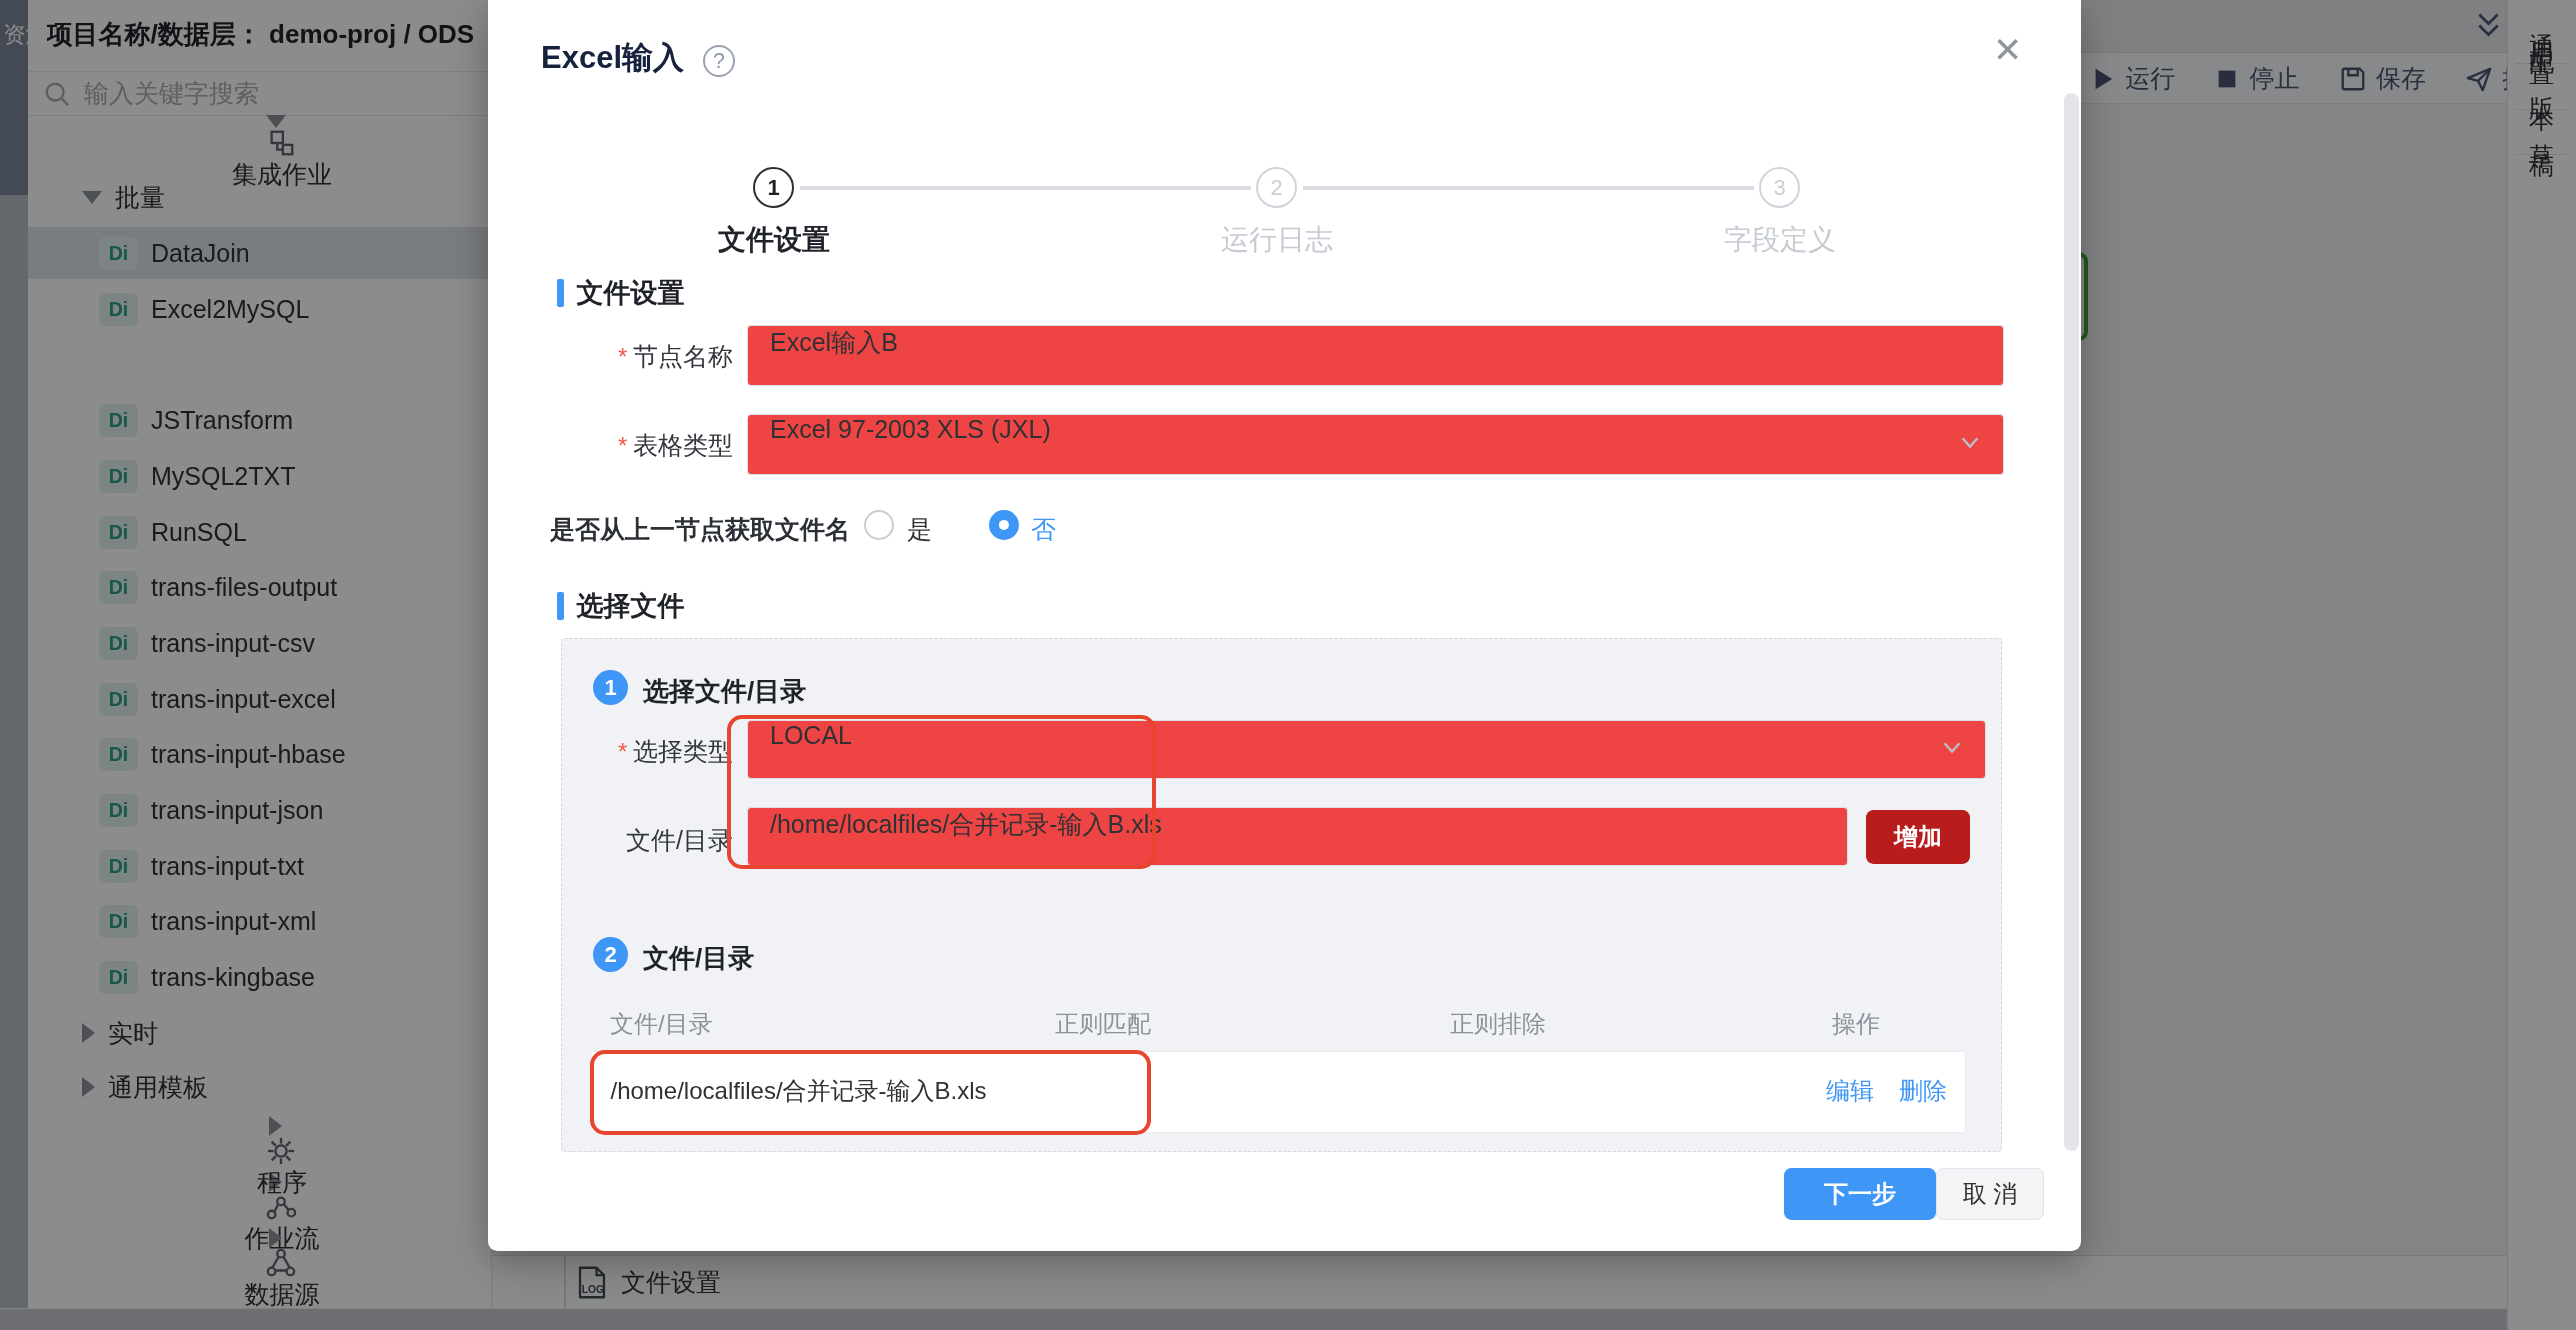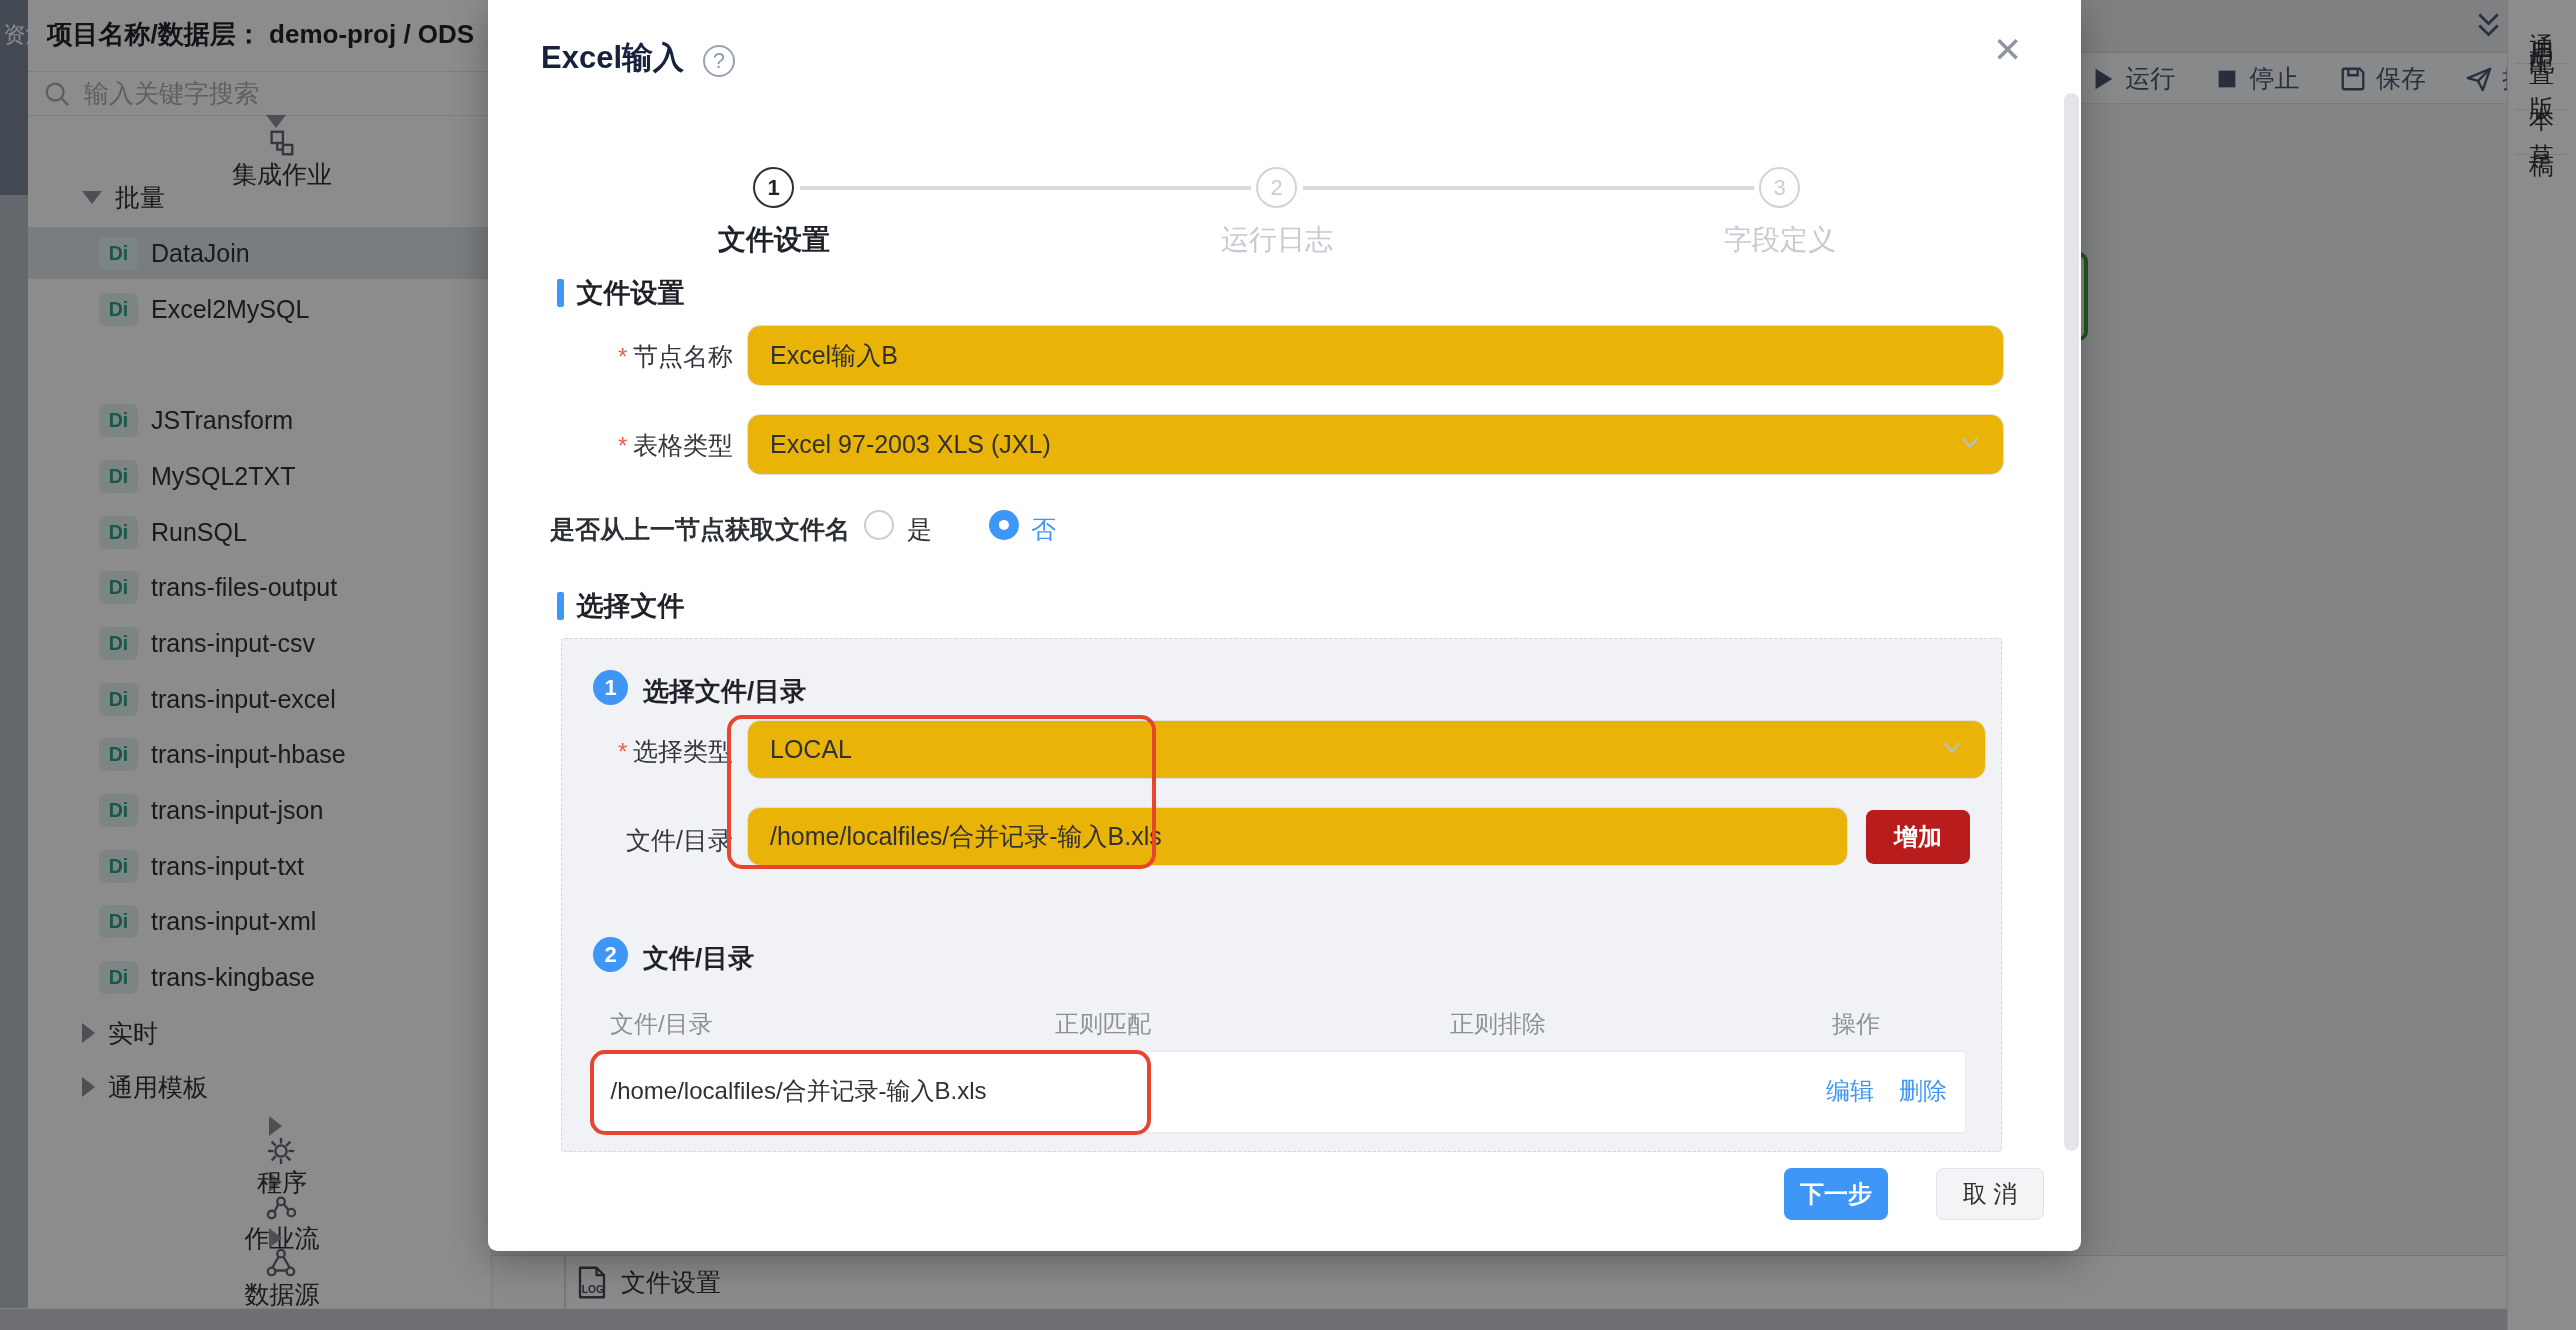--- a/index.html
+++ b/index.html
@@ -74,22 +74,22 @@
   .step-line{position:absolute;top:186px;height:3.7px;background:#d8dbe0;}
   .step-label{position:absolute;top:221px;width:278px;text-align:center;font-size:28px;}
   .step-label.active{color:#1f2329;font-weight:bold;}
   .step-label.idle{color:#c6cbd3;}
   
   .sec-hd{position:absolute;display:flex;align-items:center;}
   .sec-bar{width:6.5px;height:28px;background:#3e96f6;border-radius:1.9px;margin-right:13px;}
   .sec-txt{font-size:27px;font-weight:bold;color:#1f2329;}
   .flabel{position:absolute;width:195px;text-align:right;font-size:25px;color:#33373d;}
   .req{color:#f25c4a;margin-right:5.6px;font-size:24px;}
-  .inp{position:absolute;background:#eab308;border:1.9px solid #dcdfe6;border-radius:13px;box-sizing:border-box;
-       display:flex;align-items:center;padding:0 22px;font-size:25px;color:#303133;}
+  .inp{position:absolute;background:#ef4444;border:1.9px solid #dcdfe6;border-radius:4px;box-sizing:border-box;
+       display:flex;padding:0 22px;font-size:25px;color:#303133;}
   .inp .chev{position:absolute;right:20.4px;top:50%;transform:translateY(-50%);}
   .bold-label{font-weight:bold;color:#2b2f36;font-size:25px;position:absolute;}
   .radio{position:absolute;width:30px;height:30px;border-radius:50%;box-sizing:border-box;}
   .radio.off{border:2.3px solid #c8ccd4;background:#fff;}
   .radio.on{background:#3e96f6;}
   .radio.on::after{content:"";position:absolute;left:50%;top:50%;width:10.2px;height:10.2px;border-radius:50%;
                    background:#fff;transform:translate(-50%,-50%);}
   .radio-txt{position:absolute;font-size:25px;}
   
   .dashed-box{position:absolute;left:73px;top:638px;width:1441px;height:514px;box-sizing:border-box;
@@ -407,20 +407,20 @@
     <div class="th" style="left:1344px">操作</div>
 
     <div class="row-card">
       <div class="row-path">/home/localfiles/合并记录-输入B.xls</div>
       <div class="link" style="left:1235px">编辑</div>
       <div class="link" style="left:1308px">删除</div>
     </div>
 
     <div class="ann" style="left:102px;top:1050px;width:561px;height:85px"></div>
 
-    <div class="btn primary" style="left:1296px;top:1168px;width:104px">下一步</div>
+    <div class="btn primary" style="left:1296px;top:1168px;width:152px">下一步</div>
     <div class="btn plain" style="left:1448px;top:1168px;width:108px">取 消</div>
 
     <div class="m-scroll"></div>
   </div>
 
 </div>
 
 
 </body></html>

